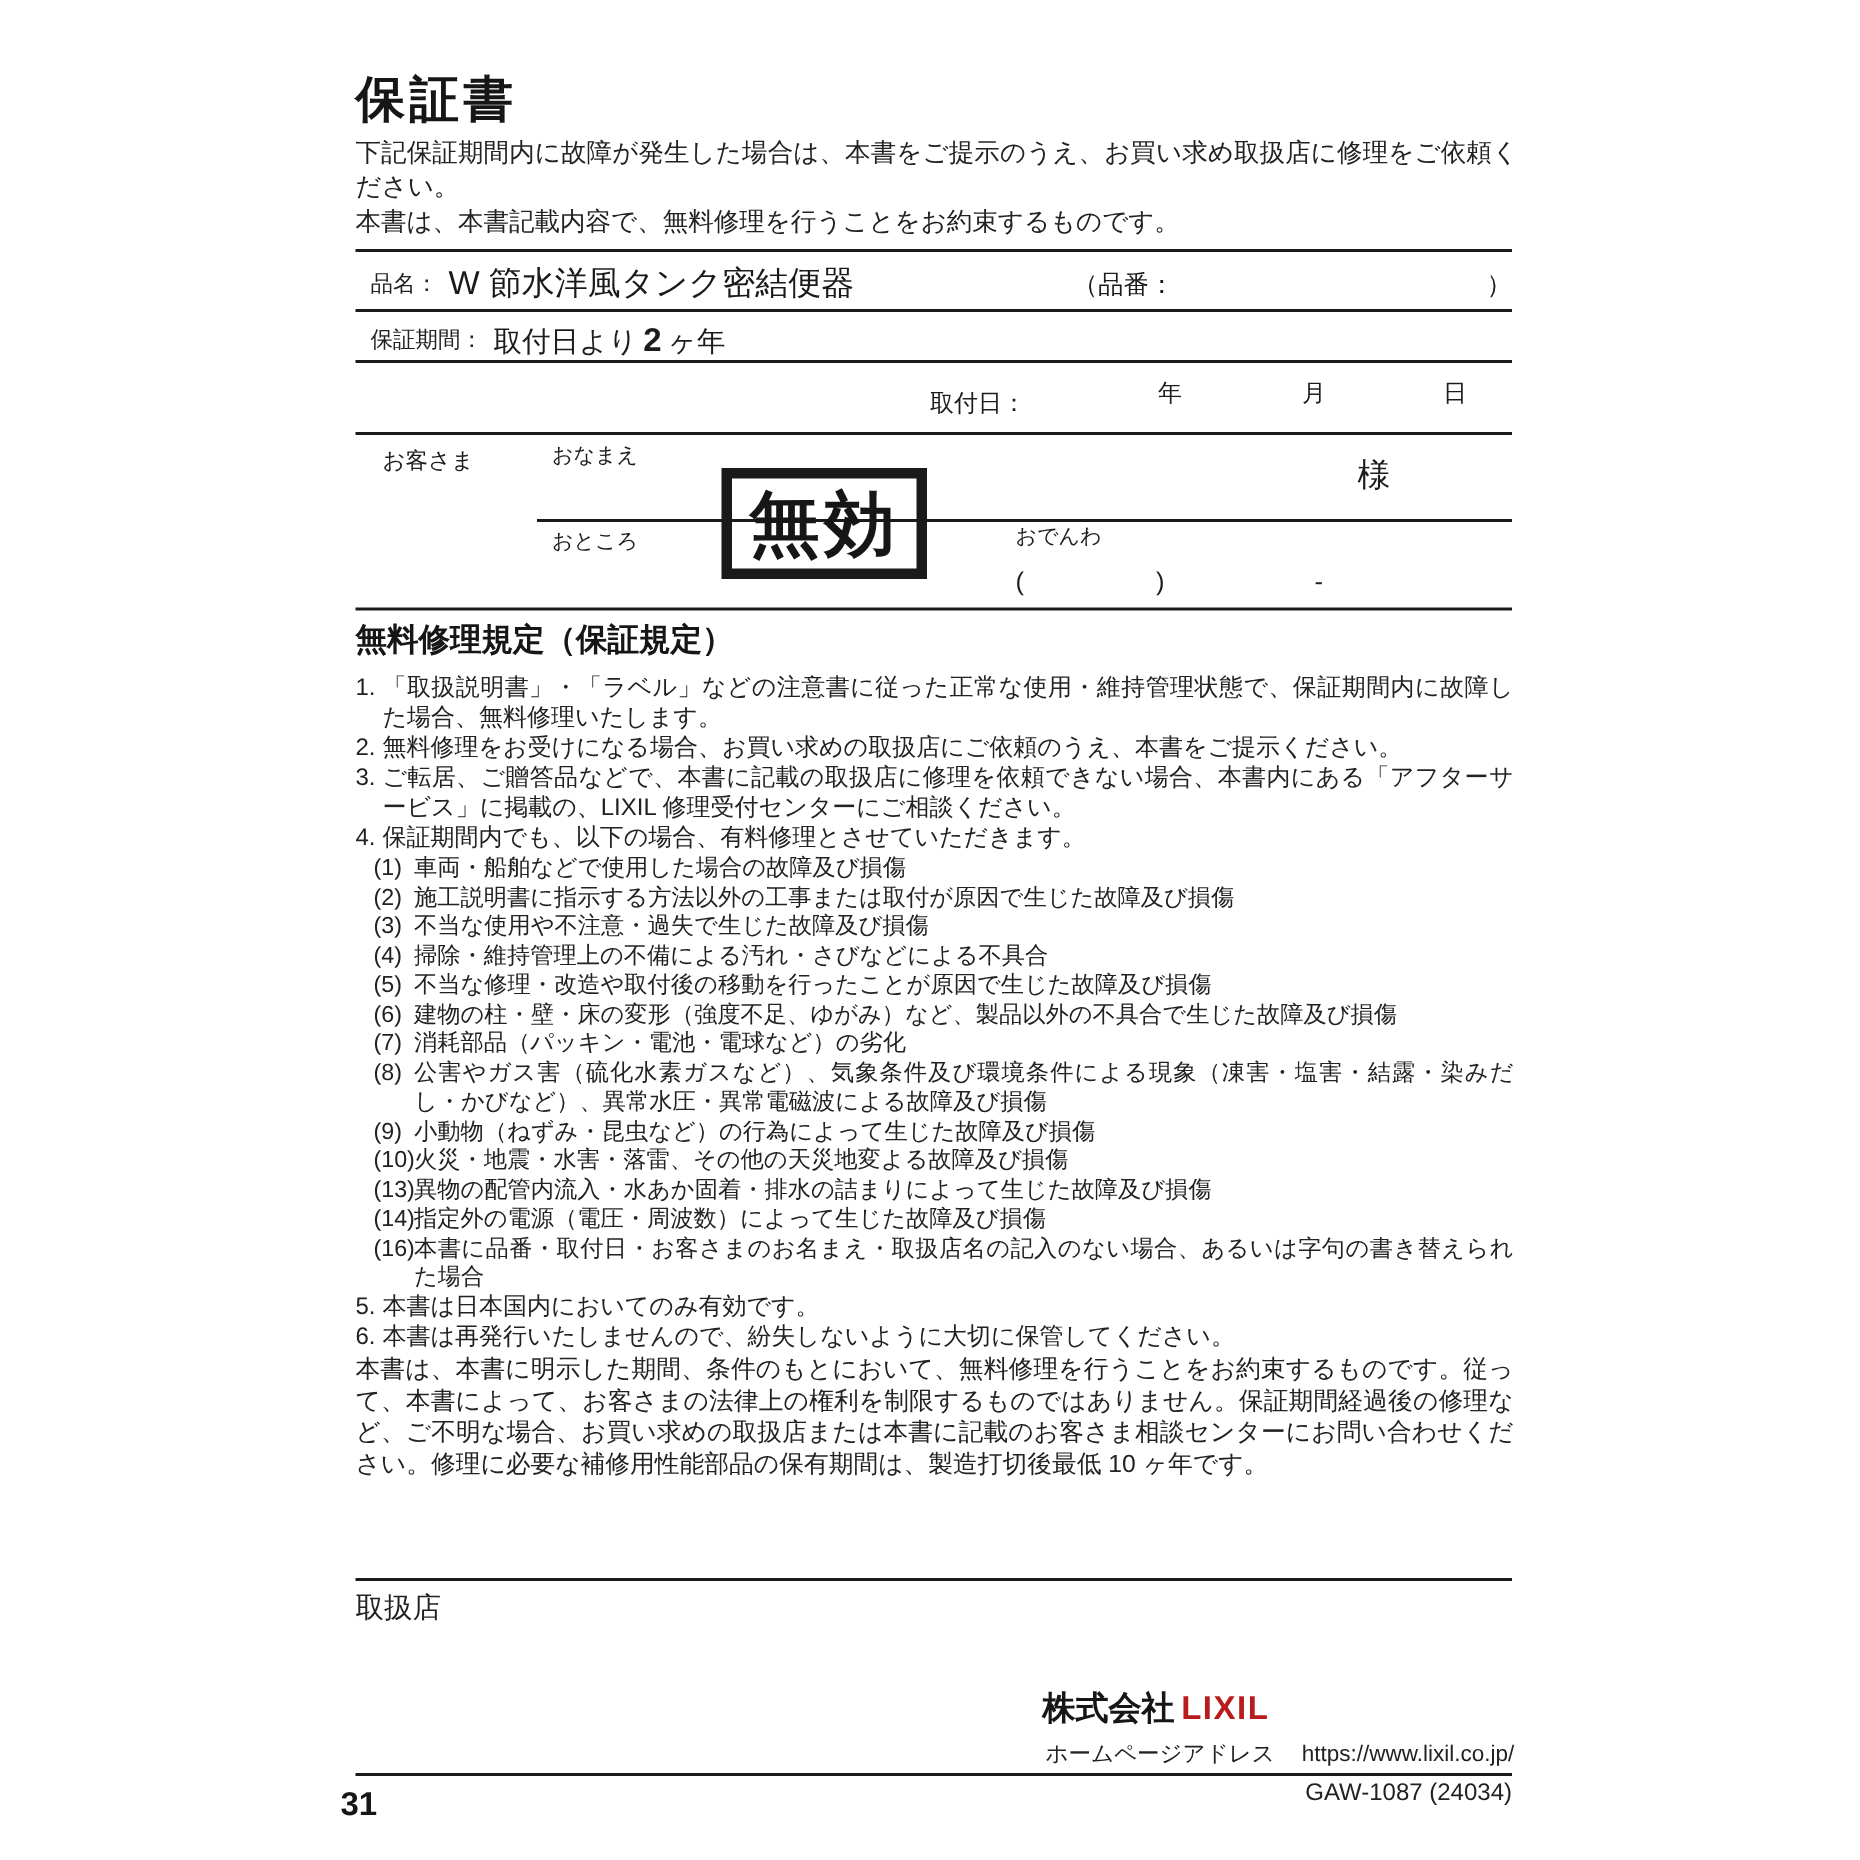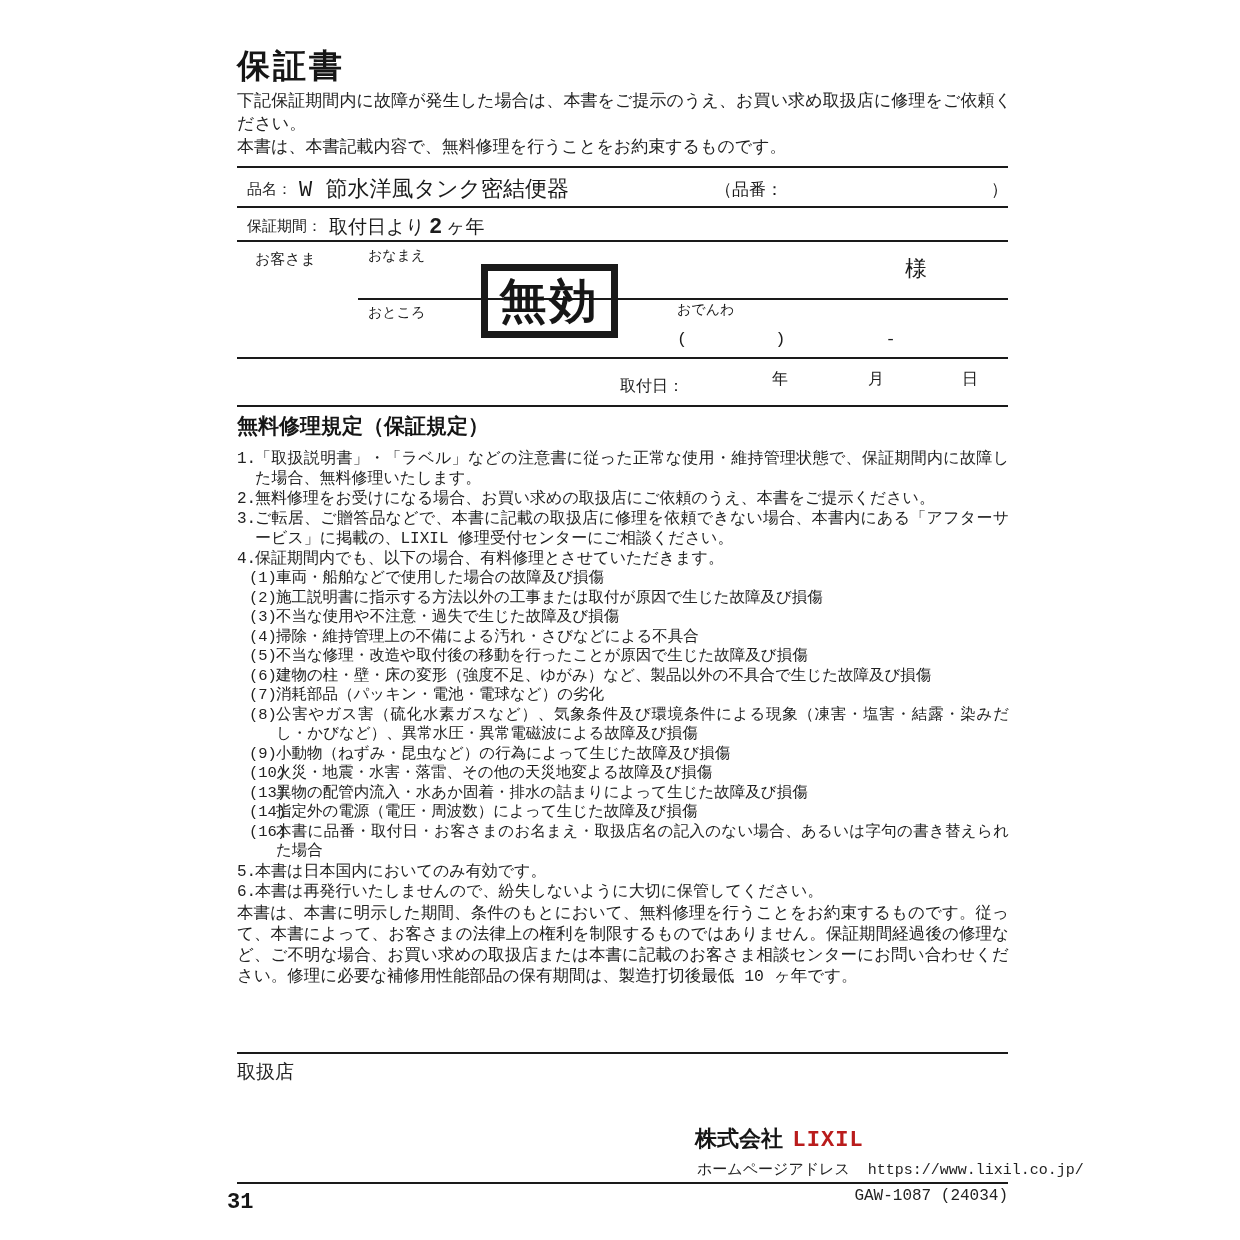--- a/index.html
+++ b/index.html
@@ -4,21 +4,21 @@
 <style>
   * { margin: 0; padding: 0; box-sizing: border-box; }
   html, body { background: #ffffff; }
   body {
     width: 1240px; height: 1240px;
     font-family: "Liberation Sans", "DejaVu Sans", sans-serif;
     color: #1c1c1c;
     position: relative;
     overflow: hidden;
   }
-  .doc { position: absolute; left: 0; top: 0; width: 1240px; height: 1240px; font-family: Liberation Mono, monospace; }
+  .doc { position: absolute; left: 0; top: 0; width: 1240px; height: 1240px; }
 
   .page-title {
     position: absolute; left: 237px; top: 44px;
     font-size: 33px; font-weight: bold; letter-spacing: 3px; color: #161616;
   }
   .intro {
     position: absolute; left: 237px; top: 90px; width: 775px;
     font-size: 17px; line-height: 23px; text-align: justify; color: #222;
   }
   .intro p { margin: 0; }
@@ -113,40 +113,40 @@
       <span class="product-name">W 節水洋風タンク密結便器</span>
       <span class="part-open">（品番：</span>
       <span class="part-close">）</span>
     </div>
 
     <div class="cert-row row-period">
       <span class="lbl-sm">保証期間：</span>
       <span class="period-main"><span>取付日より</span><span class="period-num">2</span><span>ヶ年</span></span>
     </div>
 
+    <div class="cert-row row-date">
+      <span class="date-label">取付日：</span>
+      <span class="date-year">年</span>
+      <span class="date-month">月</span>
+      <span class="date-day">日</span>
+    </div>
+
     <div class="cert-row row-customer">
       <span class="cust-label">お客さま</span>
       <span class="name-label">おなまえ</span>
       <span class="honorific">様</span>
       <div class="cust-midline"></div>
       <span class="addr-label">おところ</span>
       <span class="phone-label">おでんわ</span>
       <span class="phone-row">
         <span class="po">(</span><span class="pc">)</span><span class="ph">-</span>
       </span>
       <div class="void-stamp">無効</div>
     </div>
 
-    <div class="cert-row row-date">
-      <span class="date-label">取付日：</span>
-      <span class="date-year">年</span>
-      <span class="date-month">月</span>
-      <span class="date-day">日</span>
-    </div>
-
   </div>
 
   <section class="rules">
     <h2 class="rules-heading">無料修理規定（保証規定）</h2>
 
     <div class="rule-item">
       <span class="num">1.</span>
       <div class="txt">「取扱説明書」・「ラベル」などの注意書に従った正常な使用・維持管理状態で、保証期間内に故障した場合、無料修理いたします。</div>
     </div>
     <div class="rule-item">

